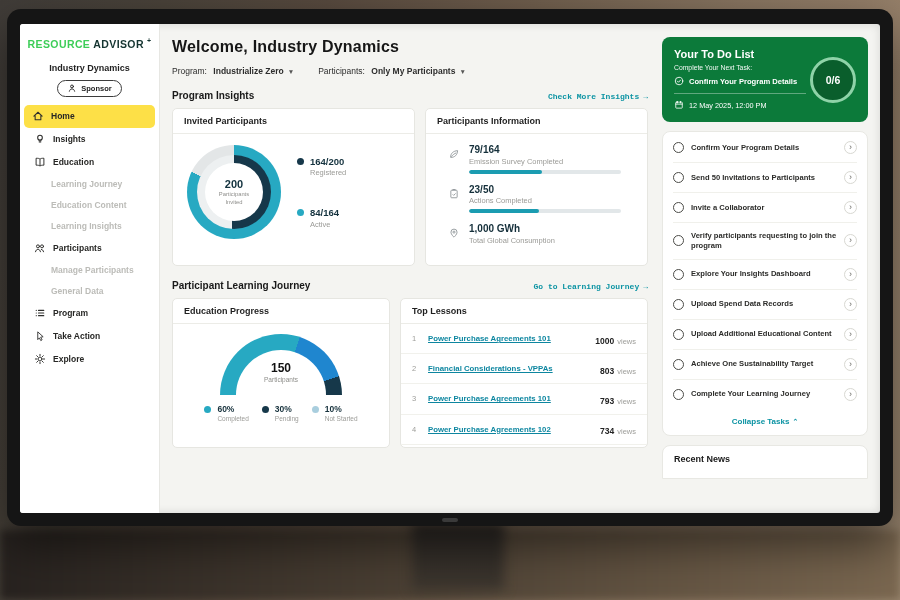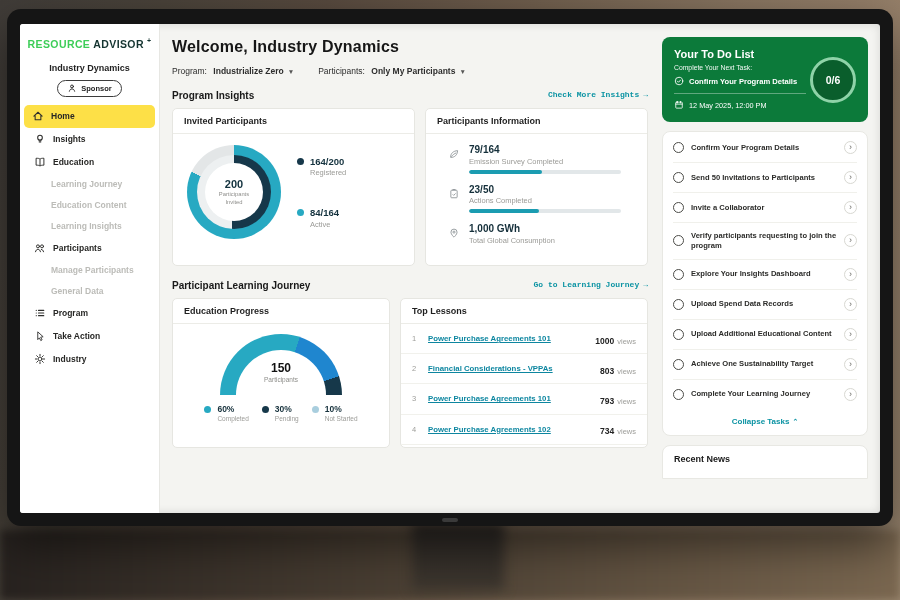--- a/index.html
+++ b/index.html
@@ -39,21 +39,21 @@
   .nav-icon { width:12px; height:12px; display:inline-flex; color:#2e2e2c; flex:none; }
   .nav-icon svg, .mini-icon svg { width:100%; height:100%; }
   .mini-icon { width:10px; height:10px; display:inline-flex; }
 
   
   .main { flex:1; min-width:0; padding:12px 10px 0 12px; }
   .welcome { font-size:16px; font-weight:800; color:#161616; letter-spacing:.2px; margin:2px 0 10px; }
   .filters { display:flex; gap:24px; align-items:center; font-size:8.5px; color:#2d2d2d; }
   .fvalue { font-weight:700; margin-left:4px; display:inline-flex; align-items:center; gap:4px; cursor:pointer; }
   .chev { font-size:6.5px; color:#555; }
-  .sec-row { display:flex; align-items:flex-start; justify-content:space-between; margin:14px 0 7px;gap:16px; }
+  .sec-row { display:flex; align-items:flex-end; justify-content:space-between; margin:14px 0 7px;gap:16px; }
   .sec-title { font-size:10px; font-weight:800; color:#191919; }
   .sec-link { font-size:8px; font-weight:700; color:#0b93a3; display:flex; gap:4px; align-items:center; cursor:pointer;font-family:Liberation Mono, monospace; }
   .cards-row { display:flex; gap:10px; }
   .card { background:#fff; border:1px solid #e6e6e1; border-radius:5px; overflow:hidden; }
   .card-title { padding:7px 11px; border-bottom:1px solid #ecece7; font-size:9px; font-weight:700; color:#1f1f1f; }
 
   .card-invited { width:243px; height:158px; }
   .inv-body { display:flex; align-items:center; gap:16px; padding:11px 8px 10px 14px; }
   .donut { position:relative; width:94px; height:94px; border-radius:50%; flex:none; }
   .donut-mid { position:absolute; inset:10px; border-radius:50%; }
@@ -210,21 +210,21 @@
             </span>
           <span>Take Action</span>
         </div>
         <div class="nav-item">
           <span class="nav-icon">
               <svg viewBox="0 0 16 16" fill="none" stroke="currentColor" stroke-width="1.3" stroke-linecap="round">
                 <circle cx="8" cy="8" r="2.6"></circle>
                 <path d="M8 1.8v1.9M8 12.3v1.9M1.8 8h1.9M12.3 8h1.9M3.6 3.6l1.3 1.3M11.1 11.1l1.3 1.3M12.4 3.6l-1.3 1.3M4.9 11.1l-1.3 1.3"></path>
               </svg>
             </span>
-          <span>Industry</span>
+          <span>Explore</span>
         </div>
       </nav>
     </aside>
 
     <main class="main">
       <h1 class="welcome">Welcome, Industry Dynamics</h1>
 
       <div class="filters">
         <div class="filter">
           <span>Program:</span>

